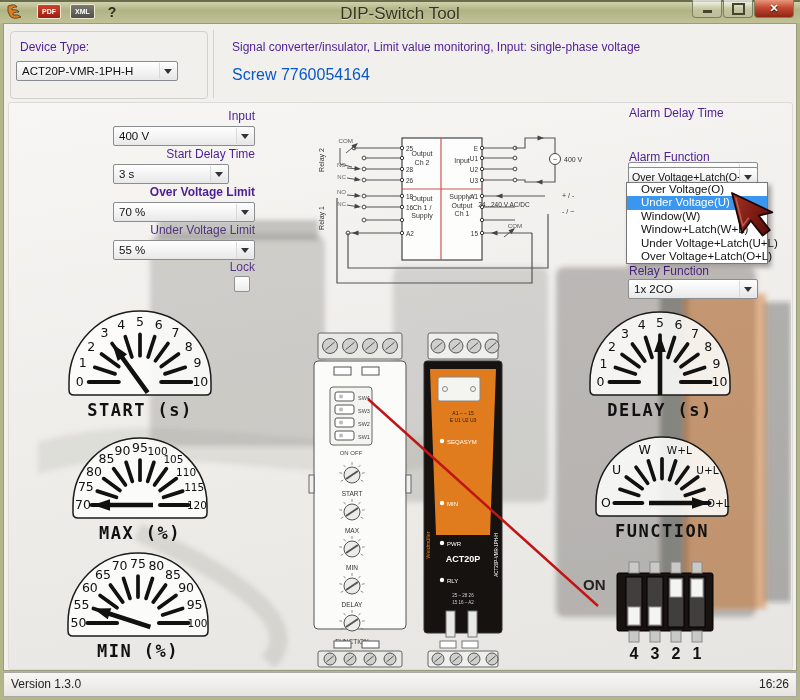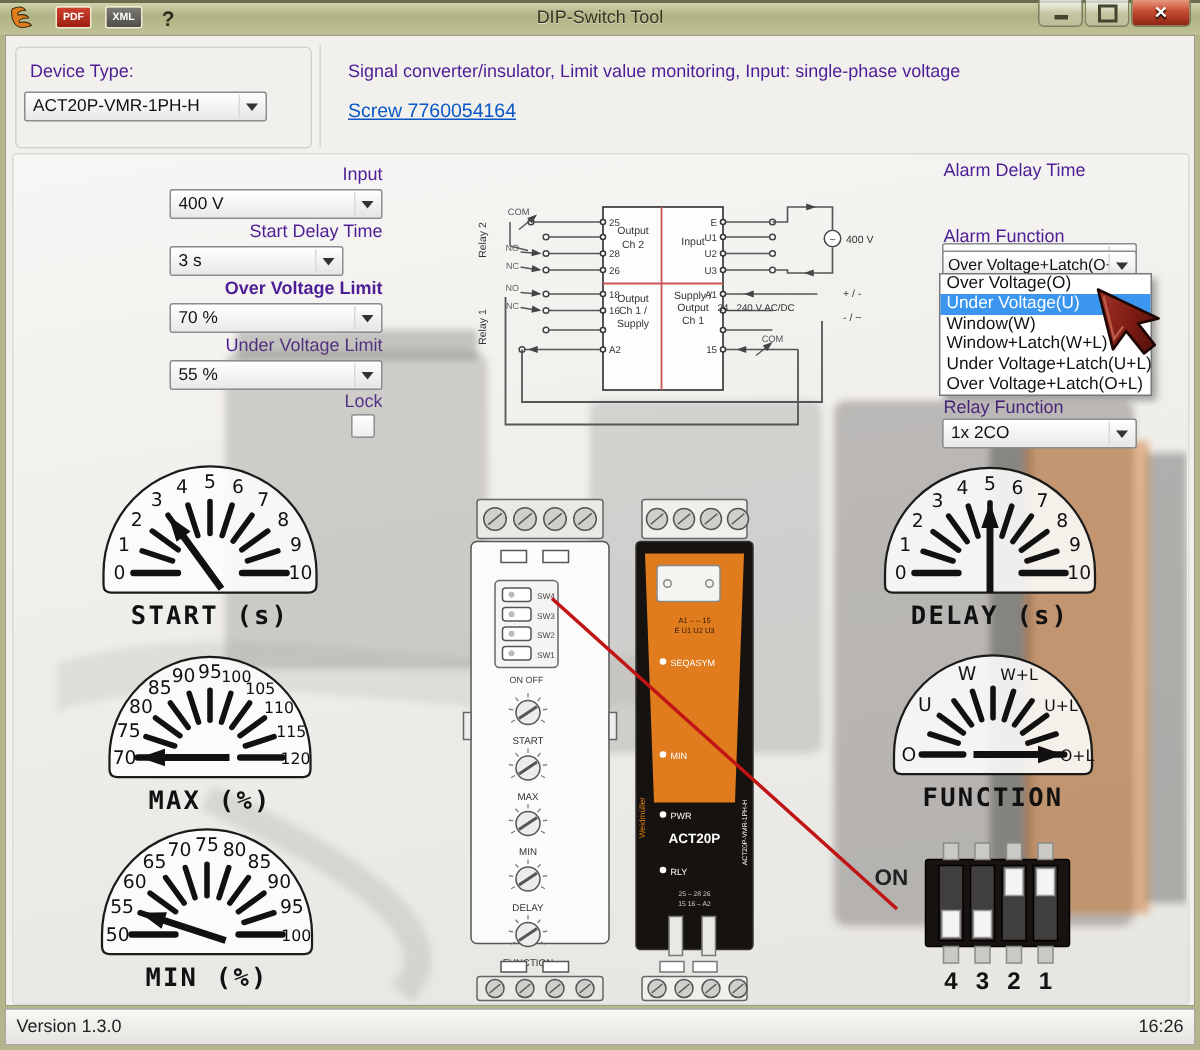--- a/index.html
+++ b/index.html
@@ -1,21 +1,21 @@
 <!DOCTYPE html>
 <html><head>
 <meta charset="utf-8">
 <style>
   html,body{margin:0;padding:0;background:#888;}
   .app{position:relative;width:800px;height:700px;font-family:"Liberation Sans",sans-serif;
        background:#b3b688;overflow:hidden;outline:1px solid #3a3c2a;}
   
   .titlebar{position:absolute;left:0;top:0;right:0;height:23px;
     background:linear-gradient(#d7d9b4,#b0b384 45%,#c0c296);box-shadow:inset 0 2px 0 #6a6d4c;}
-  .tb-title{position:absolute;left:0;right:0;top:4px;text-align:center;font-size:12px;color:#33351f;
+  .tb-title{position:absolute;left:0;right:0;top:4px;text-align:center;font-size:17px;color:#33351f;
     text-shadow:0 1px 0 rgba(255,255,255,.5);}
   .tb-icons{position:absolute;left:6px;top:2px;display:flex;gap:9px;align-items:center;height:19px;}
   .pdf-ic{background:linear-gradient(#d0402e,#9c1f12);color:#fff;font-size:7px;font-weight:bold;
     padding:3px 4px;border-radius:2px;border:1px solid #efe9d2;}
   .xml-ic{background:linear-gradient(#7b7b74,#4f4f49);color:#fff;font-size:7px;font-weight:bold;
     padding:3px 4px;border-radius:2px;border:1px solid #efe9d2;}
   .help-ic{font-size:14px;font-weight:bold;color:#2c2d1d;margin-left:4px;}
   .winbtns{position:absolute;right:6px;top:0;display:flex;}
   .wbtn{width:28px;height:17px;border:1px solid #7d8060;border-top:none;border-radius:0 0 4px 4px;
     background:linear-gradient(rgba(255,255,255,.75),rgba(255,255,255,.25) 45%,rgba(190,193,160,.6));
@@ -23,34 +23,34 @@
   .wbtn .minbar{width:9px;height:3px;background:#43452f;margin-top:6px;}
   .wbtn .maxbox{width:9px;height:8px;border:2px solid #43452f;}
   .wbtn.close{width:38px;background:linear-gradient(#e8987d,#c44a30 45%,#8e2414);color:#fff;
     font-size:11px;font-weight:bold;text-shadow:0 1px 1px #000;}
   
   .content{position:absolute;left:3px;right:3px;top:23px;bottom:29px;
     background:#f1f0ed;border:1px solid #9a9d7c;}
   .gbox{position:absolute;border:1px solid #d2d1cd;border-radius:4px;}
   .flabel{position:absolute;font-size:12px;color:#4c1d95;white-space:nowrap;}
   .desc{position:absolute;font-size:12px;color:#4c1d95;white-space:nowrap;}
-  .link{position:absolute;font-size:13px;color:#0a57c8;text-decoration:underline;cursor:pointer;white-space:nowrap;}
+  .link{position:absolute;font-size:16px;color:#0a57c8;cursor:pointer;white-space:nowrap;}
   .vdiv{position:absolute;width:1px;background:#d4d3cf;}
   .panel{position:absolute;left:8px;top:102px;width:783px;height:566px;border:1px solid #dcdbd7;border-radius:3px;
     background:linear-gradient(170deg,#f7f6f4 0%,#efeeeb 45%,#e6e5e1 100%);}
   
   .combo{position:absolute;height:20px;border:1px solid #8a8d90;border-radius:2px;box-sizing:border-box;
     background:linear-gradient(#ffffff,#f3f3f3 55%,#e8e8e8);font-size:11.5px;color:#111;
     display:flex;align-items:center;padding:0 19px 0 5px;white-space:nowrap;overflow:hidden;z-index:50;}
   .combo .arr{position:absolute;right:1px;top:1px;bottom:1px;width:16px;border-left:1px solid #d9d9d9;
     background:linear-gradient(#fdfdfd,#e6e6e6);display:flex;align-items:center;justify-content:center;}
   .tri{width:0;height:0;border-left:4px solid transparent;border-right:4px solid transparent;border-top:5px solid #333;}
   .droplist{position:absolute;background:#fff;border:1px solid #787878;box-shadow:3px 3px 5px rgba(0,0,0,.35);
     font-size:11.5px;color:#111;z-index:55;}
-  .droplist .item{height:13.4px;line-height:13.4px;padding:0 4px;white-space:nowrap;}
+  .droplist .item{height:13.4px;line-height:13.4px;padding:0 14px;white-space:nowrap;}
   .droplist .item.sel{background:#3a96ee;color:#fff;}
   .chk{position:absolute;width:14px;height:14px;border:1px solid #8f9295;border-radius:2px;
     background:linear-gradient(#fff,#ededed);z-index:50;}
   .statusbar{position:absolute;left:3px;right:3px;bottom:3px;height:23px;border:1px solid #aaa9a4;
     background:linear-gradient(#f8f7f5,#e5e4e0);font-size:12px;color:#222;z-index:70;}
   .statusbar .ver{position:absolute;left:7px;top:4px;}
   .statusbar .time{position:absolute;right:7px;top:4px;}
   svg{position:absolute;}
   .nosel{user-select:none;}
 </style>

